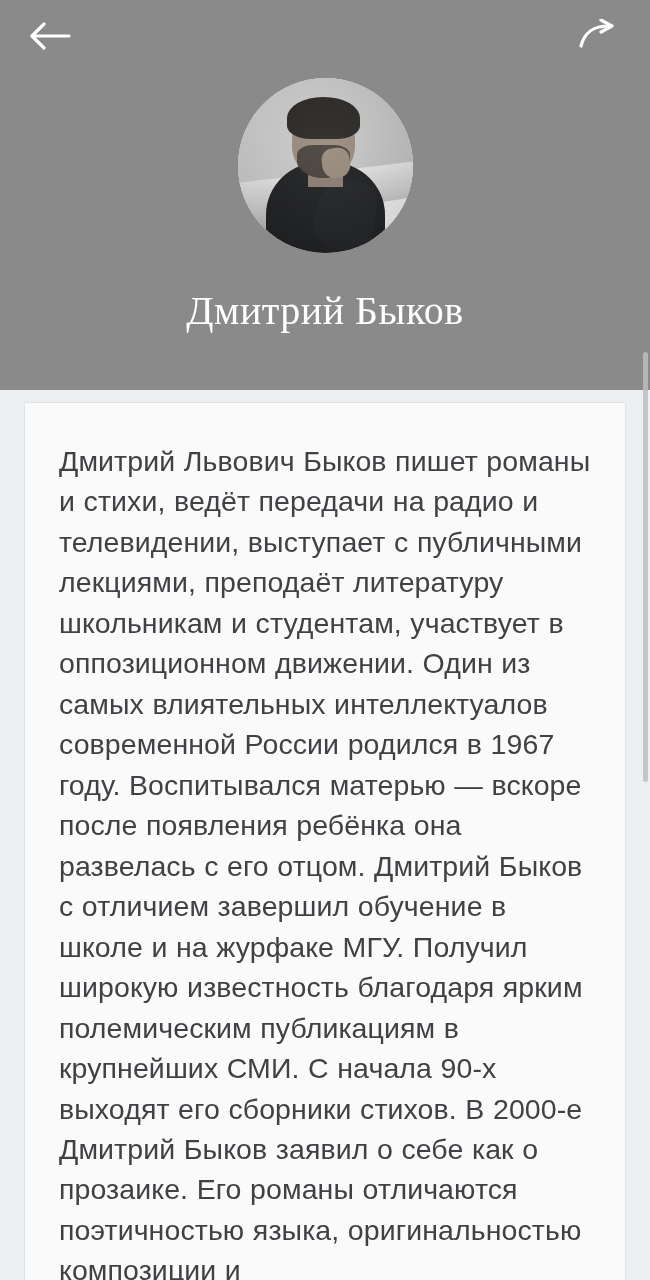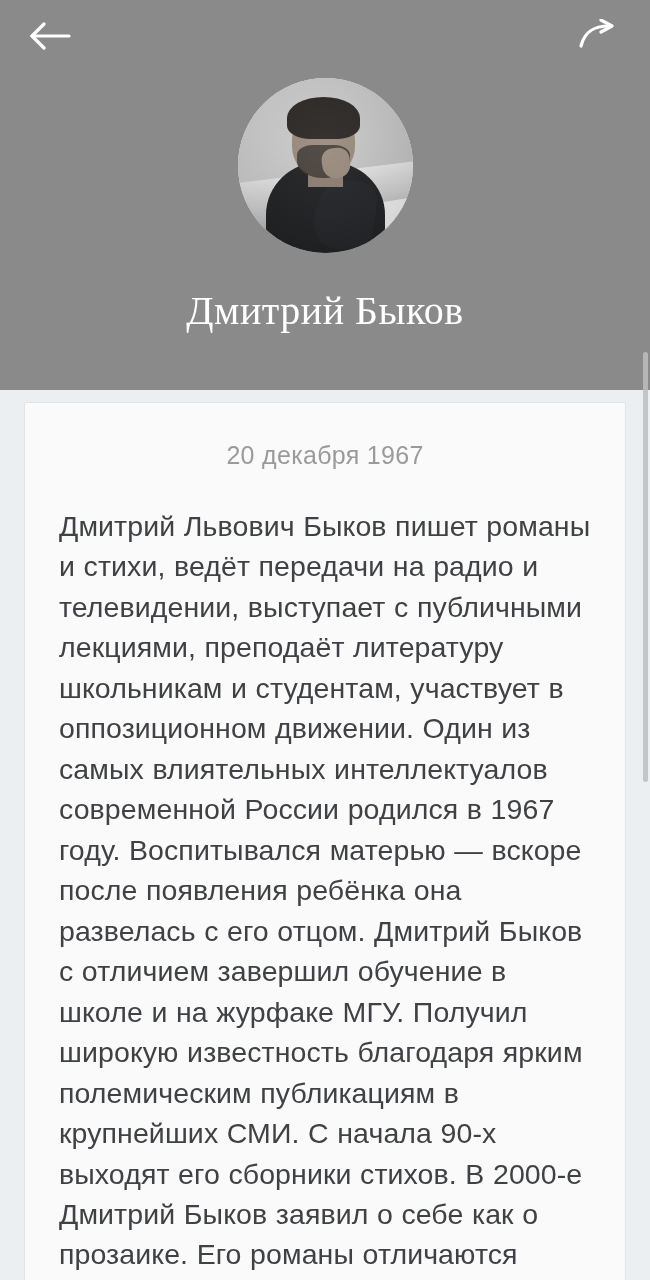--- a/index.html
+++ b/index.html
@@ -264,18 +264,17 @@
         <div class="av-glass"></div>
         <div class="av-hand"></div>
         <div class="av-shade"></div>
       </div>
     </div>
 
     <div class="person-name">Дмитрий Быков</div>
   </div>
 
   <div class="card">
-    <div class="bio-date">20 декабря 1967</div>
     <div class="bio-text">Дмитрий Львович Быков пишет романы и стихи, ведёт передачи на радио и телевидении, выступает с публичными лекциями, преподаёт литературу школьникам и студентам, участвует в оппозиционном движении. Один из самых влиятельных интеллектуалов современной России родился в 1967 году. Воспитывался матерью — вскоре после появления ребёнка она развелась с его отцом. Дмитрий Быков с отличием завершил обучение в школе и на журфаке МГУ. Получил широкую известность благодаря ярким полемическим публикациям в крупнейших СМИ. С начала 90-х выходят его сборники стихов. В 2000-е Дмитрий Быков заявил о себе как о прозаике. Его романы отличаются поэтичностью языка, оригинальностью композиции и</div>
   </div>
 
   <div class="scrollbar"></div>
 </div>
 
 </body></html>

